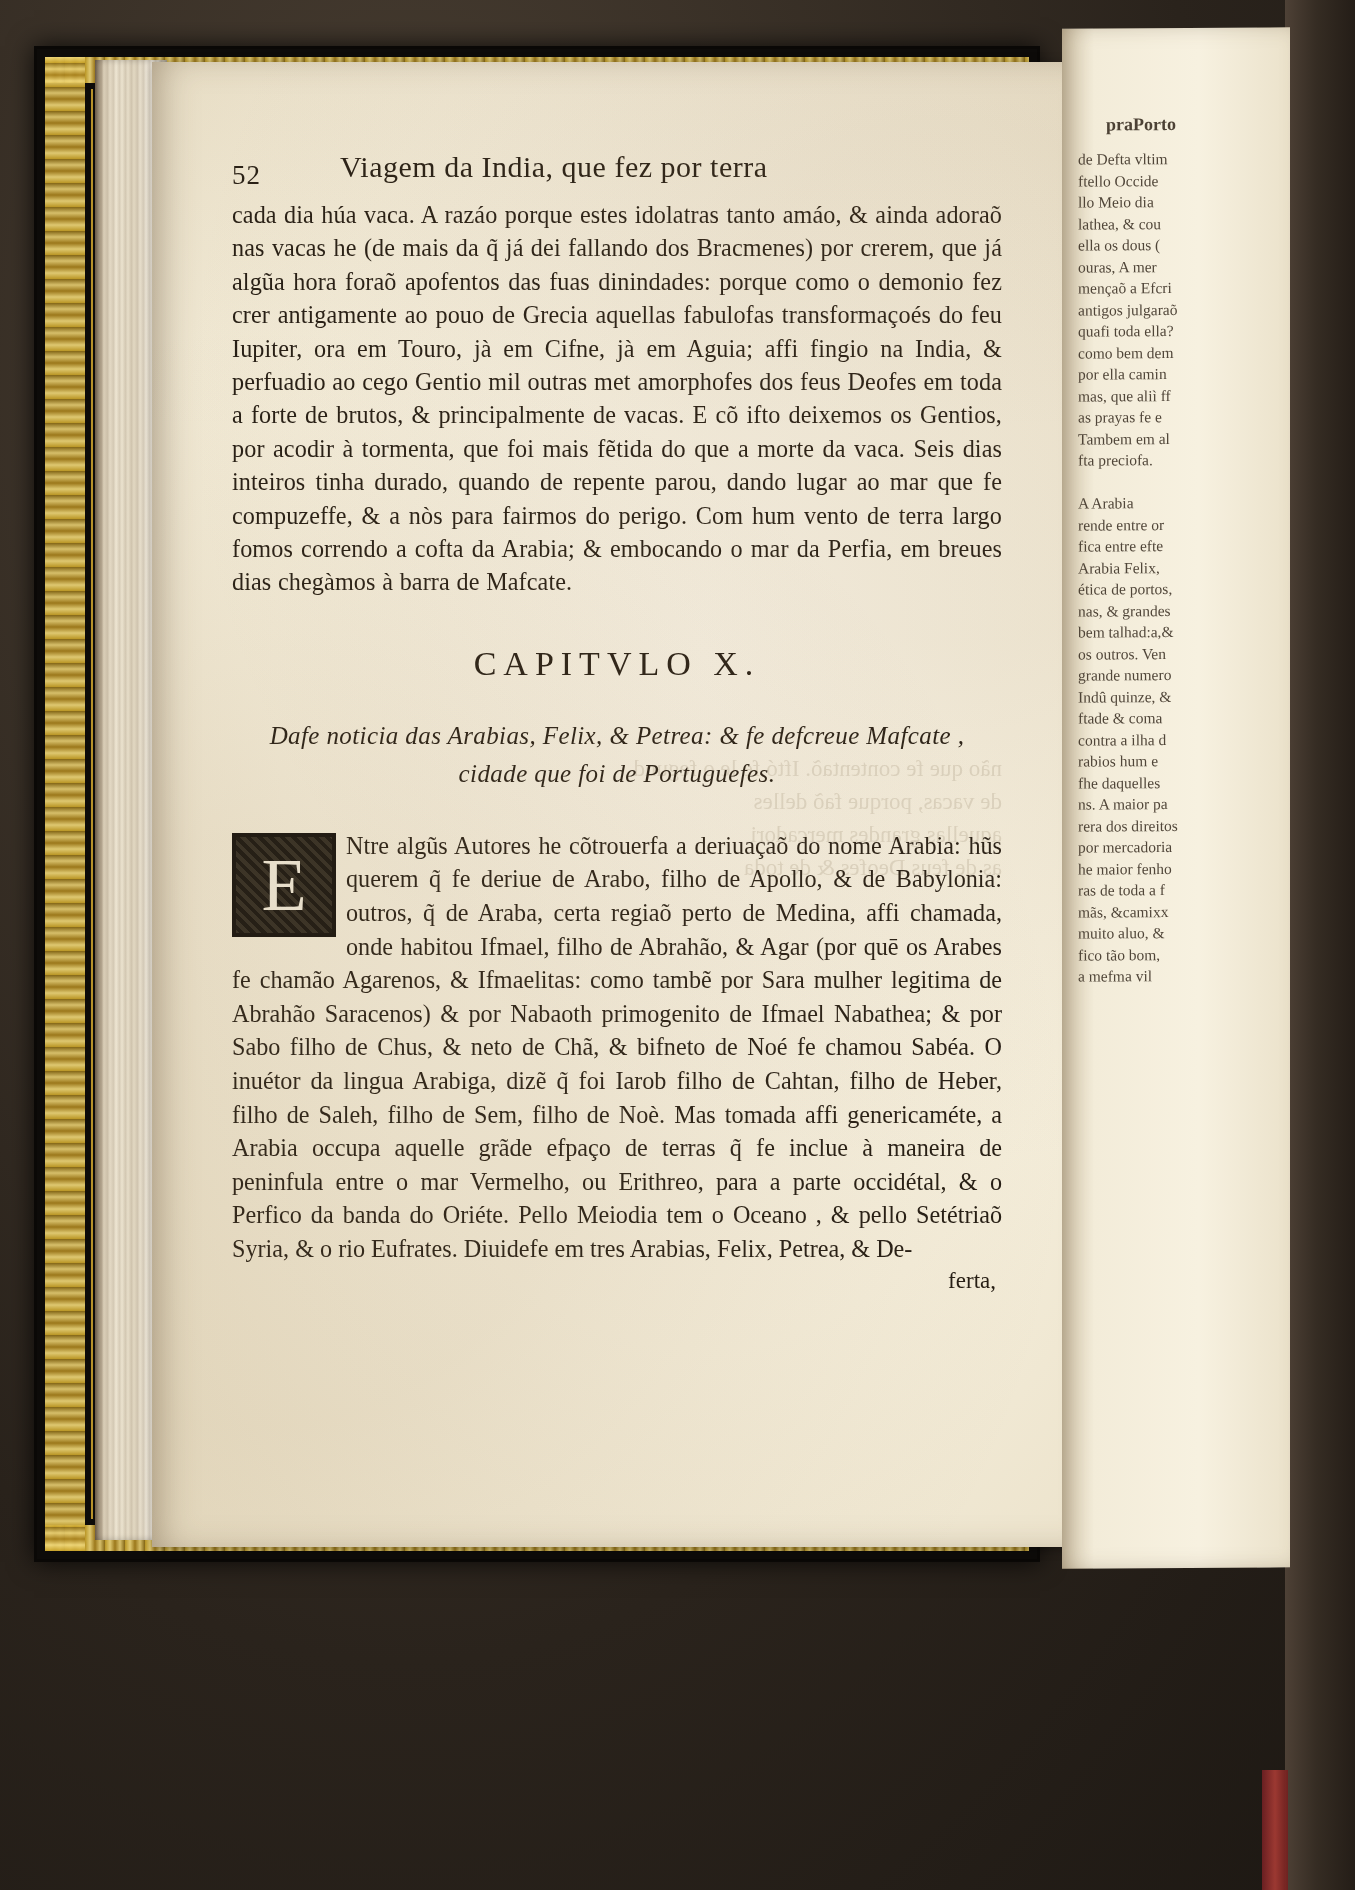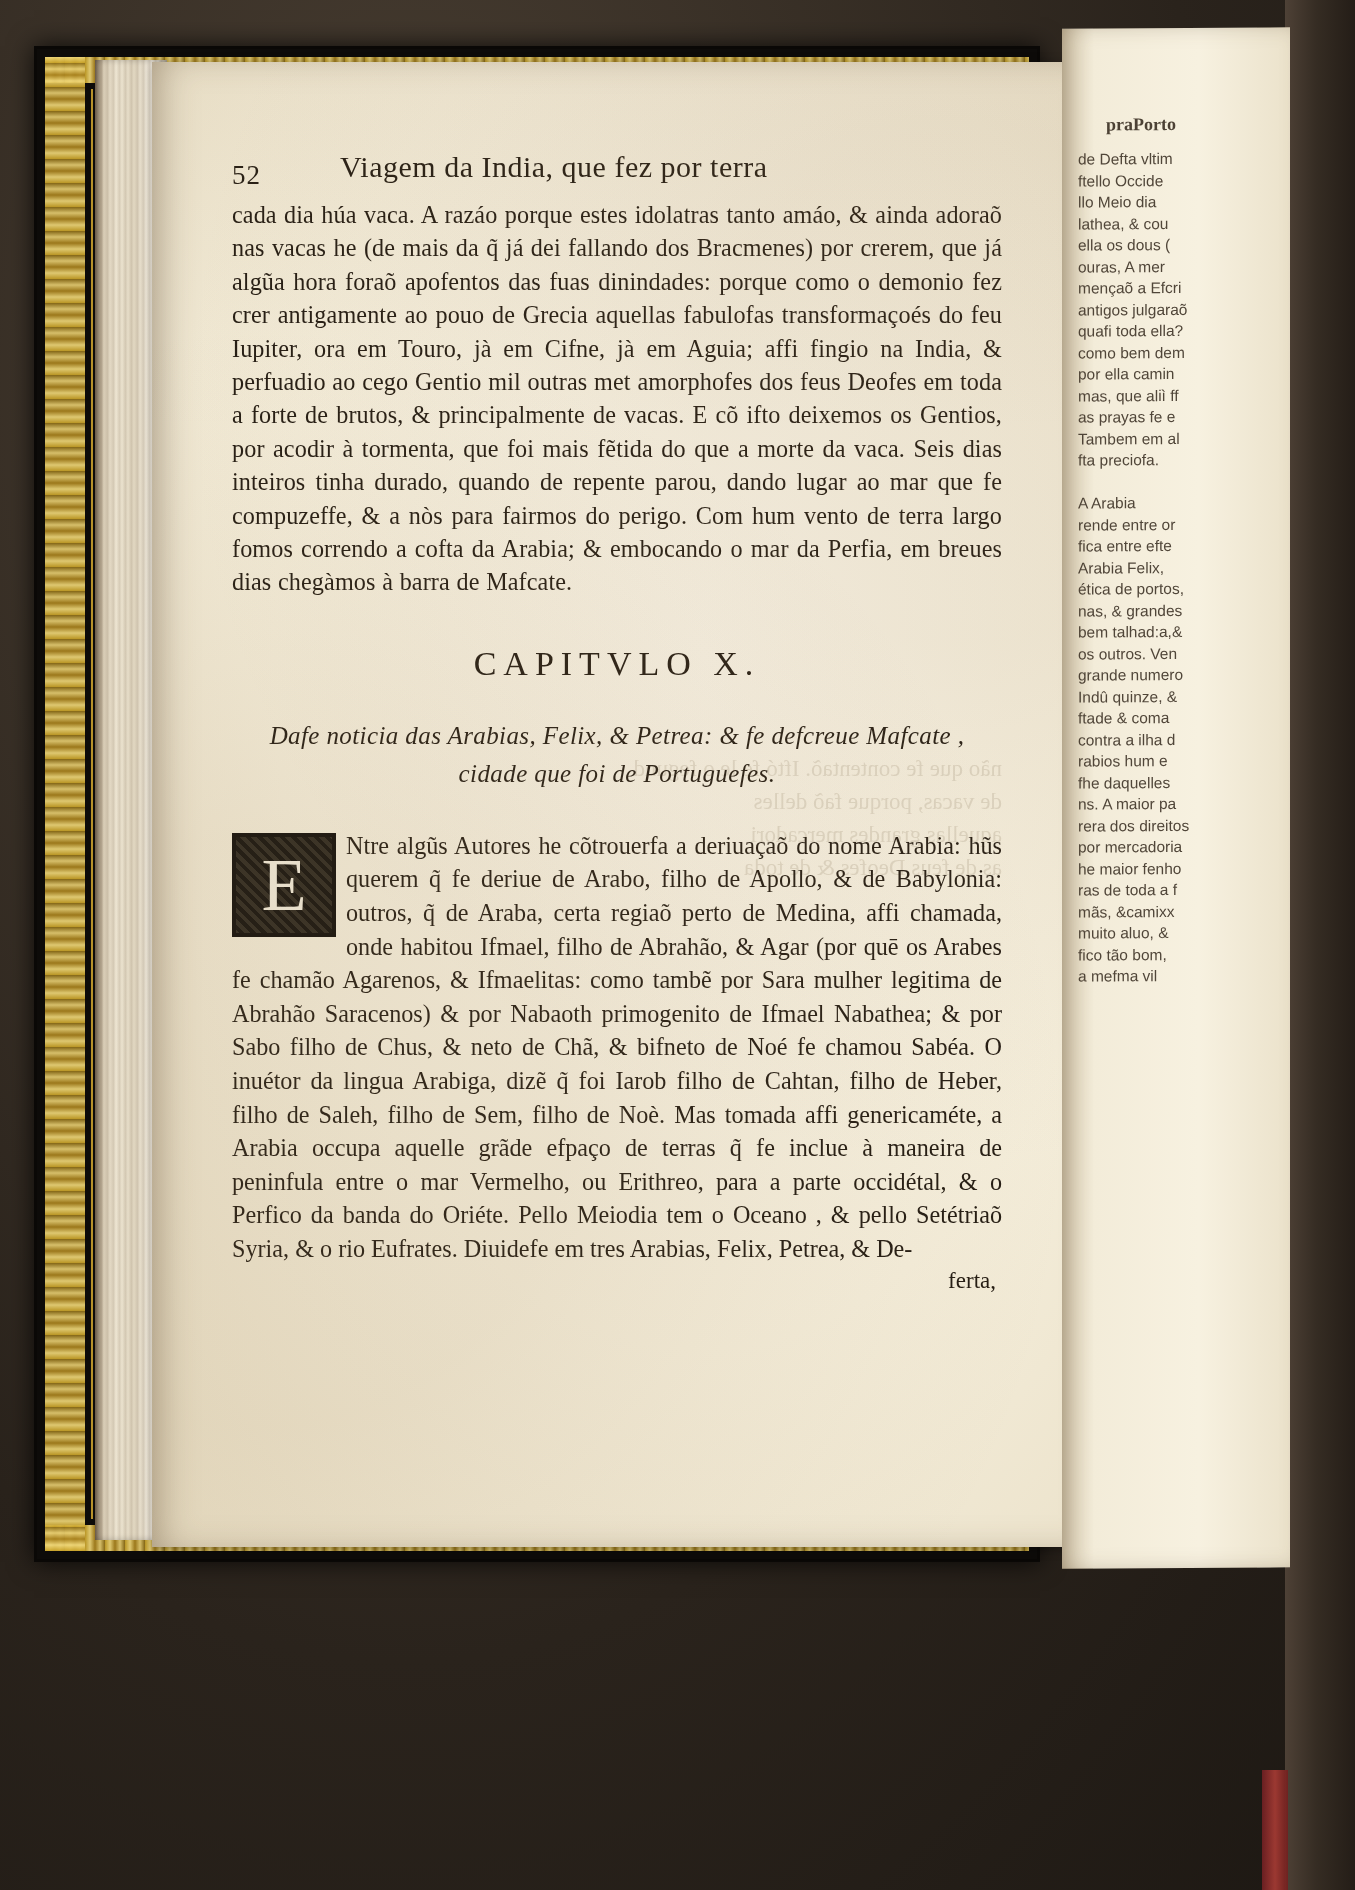--- a/index.html
+++ b/index.html
@@ -127,21 +127,21 @@
     overflow: hidden;
   }
   .right-col {
     position: absolute;
     left: 16px;
     top: 120px;
     width: 200px;
     font-size: 15.5px;
     line-height: 21.5px;
     color: #3a2f23;
-    font-family: Liberation Sans, sans-serif;
+    font-family: Liberation Serif, serif;
     opacity: 0.88;
     white-space: pre-line;
   }
   .right-head {
     position: absolute;
     left: 44px;
     top: 86px;
     font-size: 18px;
     font-weight: bold;
     color: #3a2f23;

